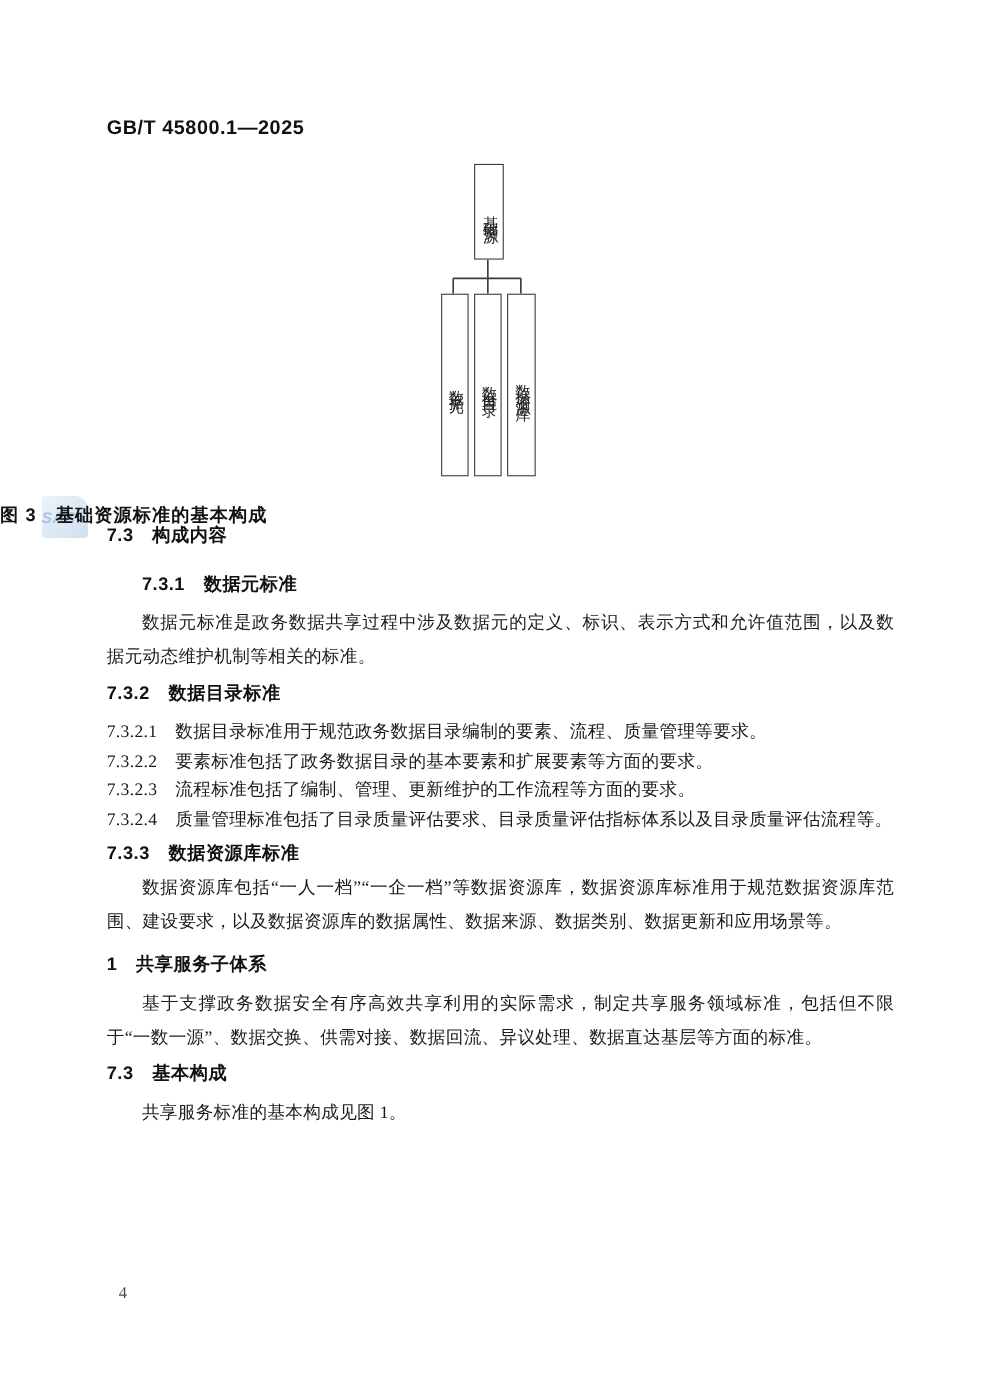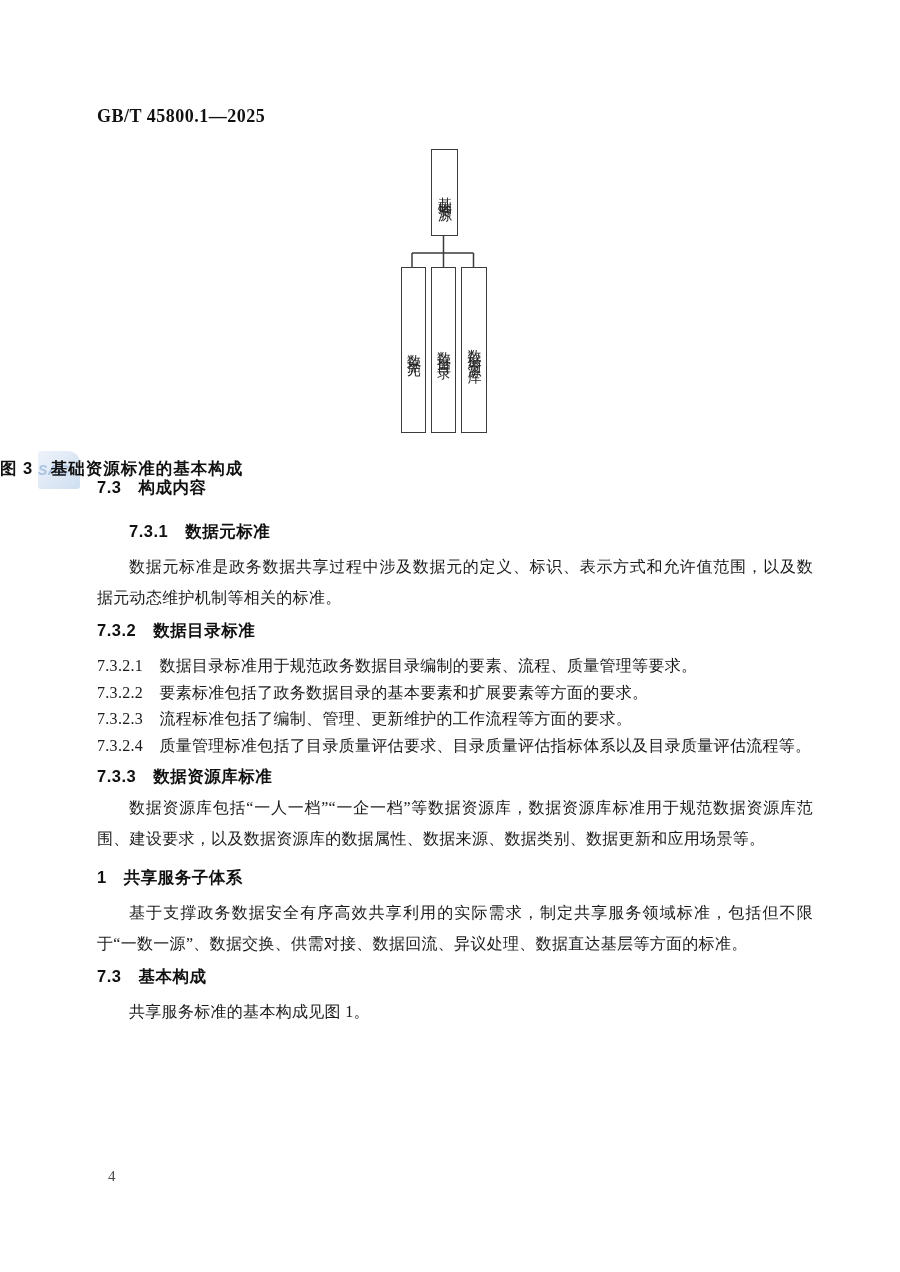--- a/index.html
+++ b/index.html
@@ -9,21 +9,21 @@
     font-family:"Liberation Serif", serif;
     color:#1a1a1a;
     position:relative;
     overflow:hidden;
   }
   .page { position:absolute; inset:0; background:#fff; }
 
   
   .doc-header {
     position:absolute; left:97px; top:106px;
-    font-family:Liberation Serif, serif;
+    font-family:Liberation Sans, sans-serif;
     font-weight:bold; font-size:18px; letter-spacing:0.5px;
     color:#111;
   }
 
   
   .sac-logo {
     position:absolute; left:38px; top:451px;
     width:42px; height:38px;
     background:linear-gradient(135deg,#eef3fa 0%,#dde8f5 55%,#cfdff0 100%);
     border-radius:3px 12px 3px 3px;

